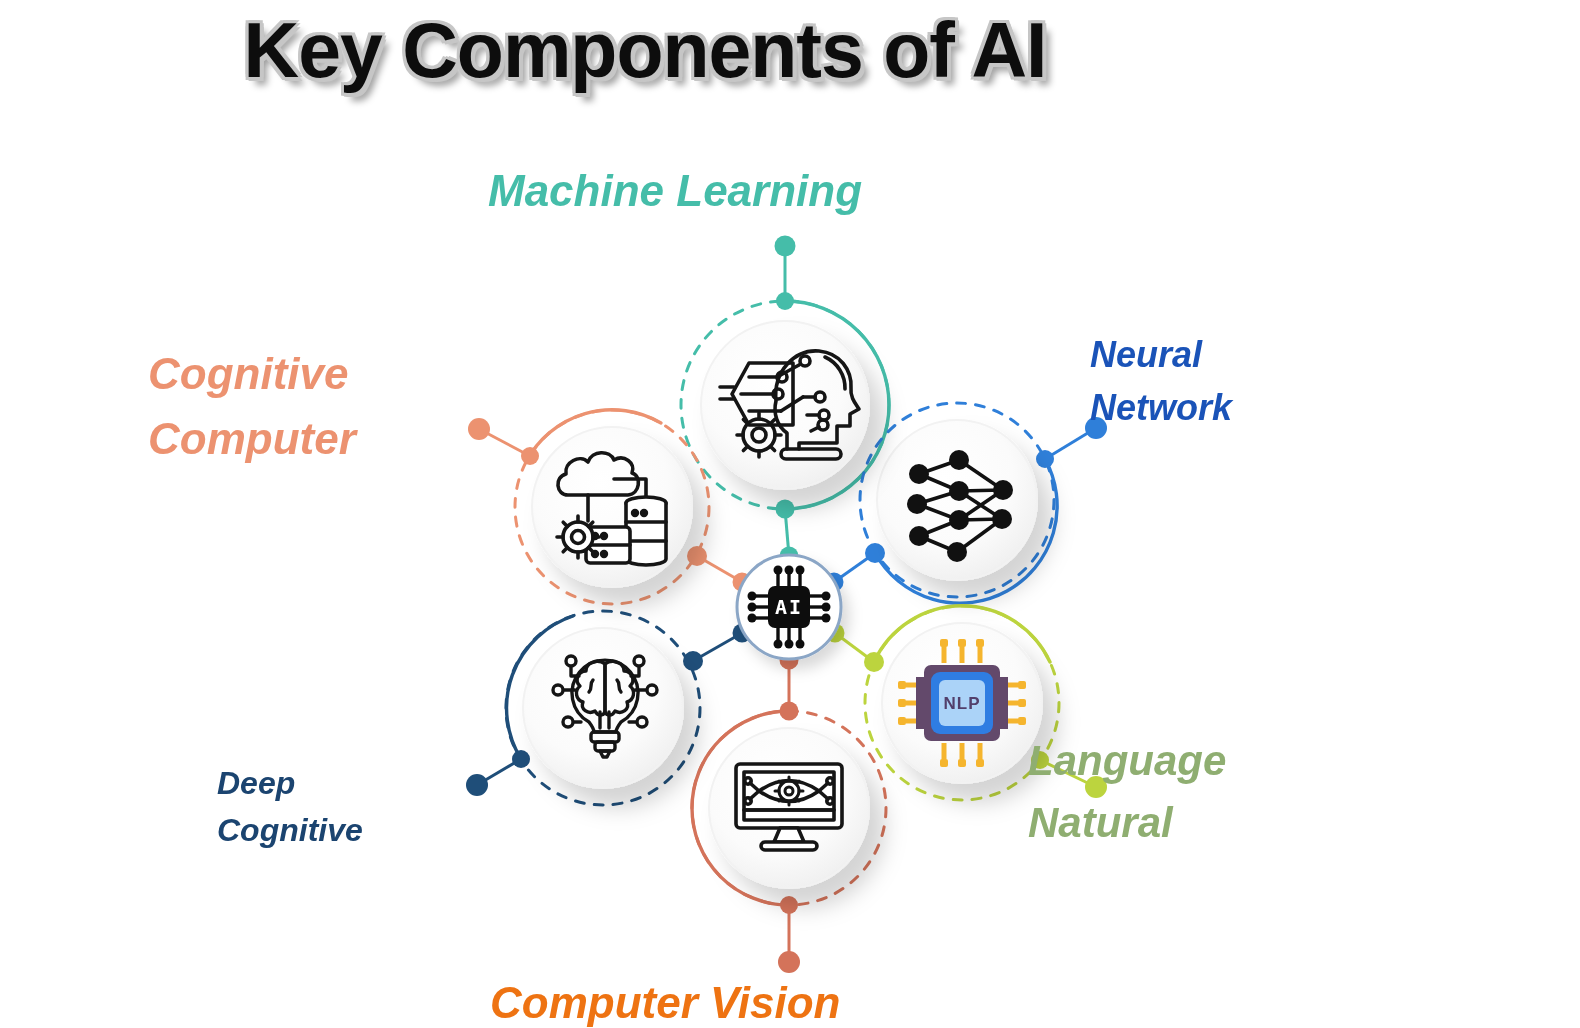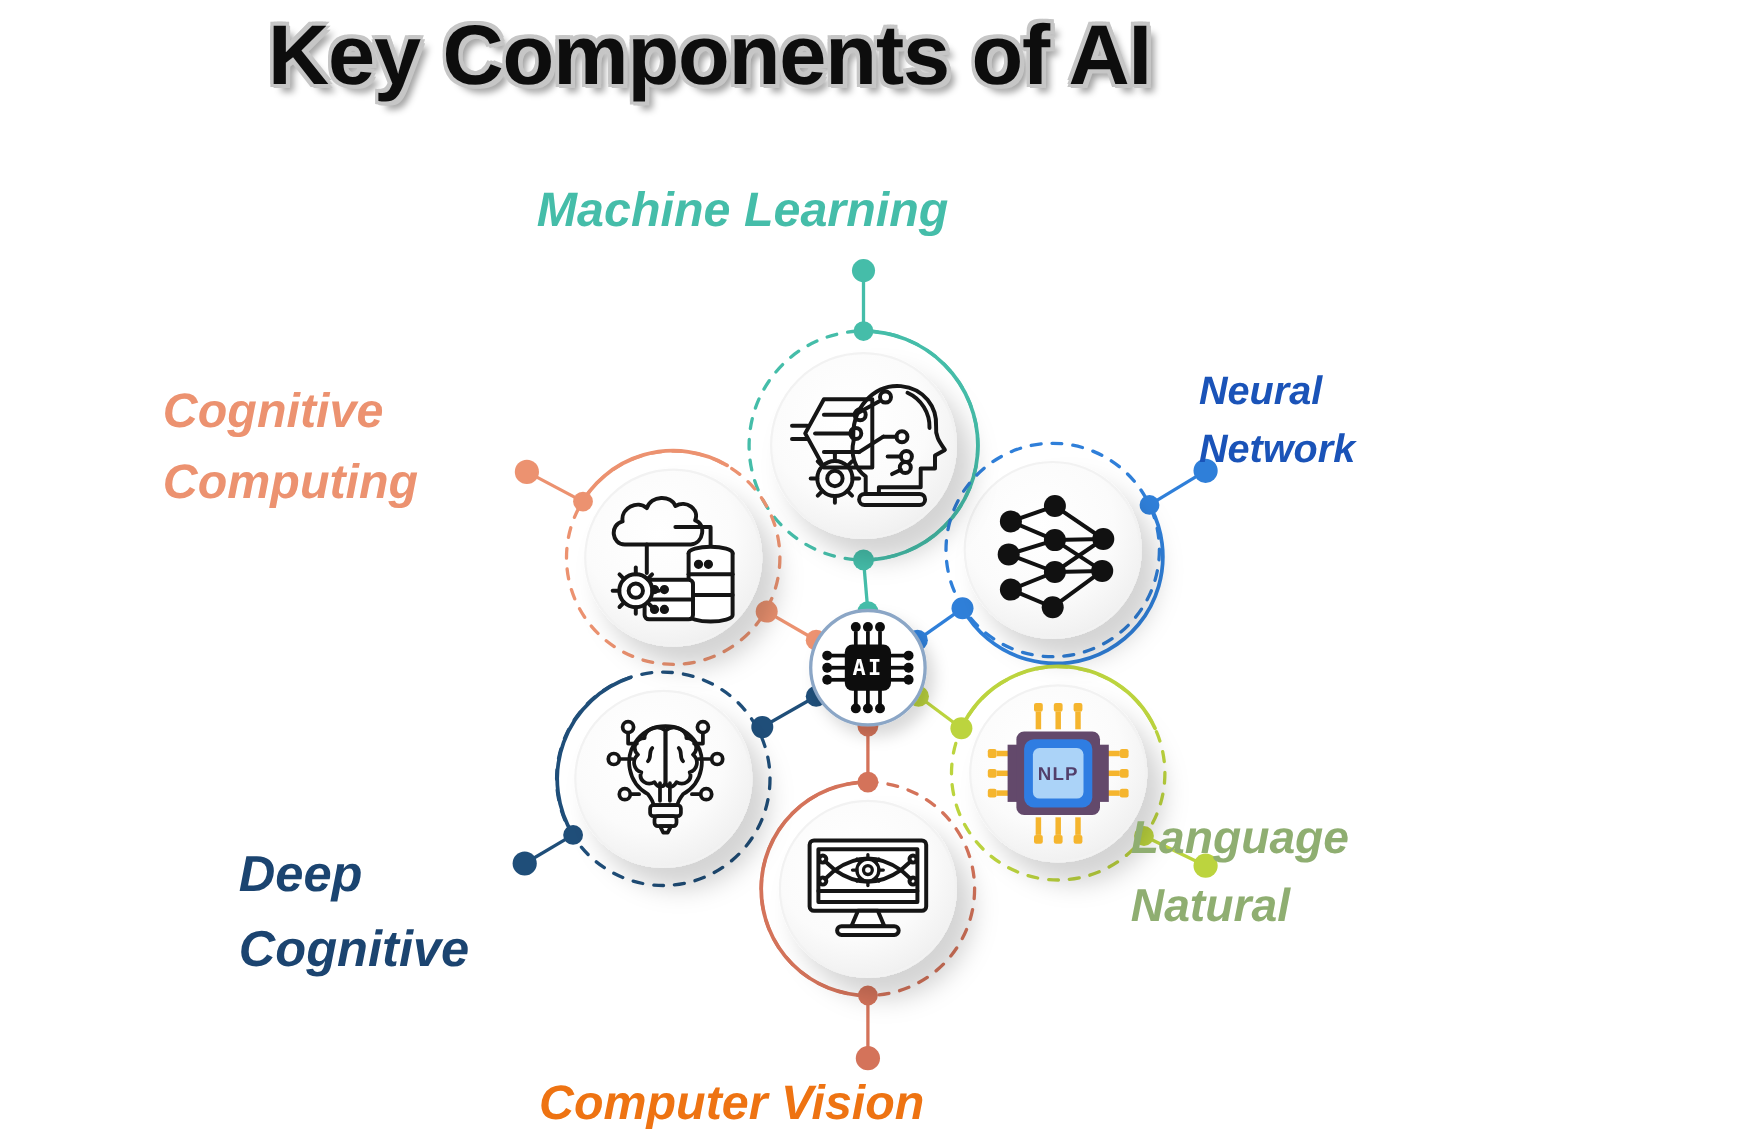--- a/index.html
+++ b/index.html
@@ -14,21 +14,21 @@
     text-shadow:
       -3px -3px 0 #c6c6c6, 3px -3px 0 #c6c6c6, -3px 3px 0 #c6c6c6, 4px 4px 0 #c6c6c6,
       -3px 0 0 #c6c6c6, 4px 0 0 #c6c6c6, 0 -3px 0 #c6c6c6, 0 4px 0 #c6c6c6,
       7px 8px 7px rgba(0,0,0,0.38);
   }
   .node-label{position:absolute;font-weight:bold;line-height:1.48;font-style:italic;}
   .node-label span{display:block;}
   .lbl-ml{left:488px;top:158px;width:600px;font-size:44px;color:#45bda9;}
   .lbl-nn{left:1090px;top:328px;width:320px;font-size:36px;color:#1a53b8;}
   .lbl-cc{left:148px;top:341px;width:340px;font-size:44px;color:#ec9270;}
-  .lbl-dl{left:217px;top:760px;width:260px;font-size:46px;color:#1b4470;}
+  .lbl-dl{left:217px;top:760px;width:260px;font-size:32px;color:#1b4470;}
   .lbl-cv{left:490px;top:970px;width:600px;font-size:44px;color:#ee7312;}
   .lbl-nlp{left:1028px;top:730px;width:440px;font-size:42px;color:#8fae71;}
 </style>
 </head>
 <body>
 
 <div class="canvas">
 
   <div class="title">Key Components of AI</div>
 
@@ -382,21 +382,21 @@
 
   <div class="node-label lbl-ml">
     <span>Machine Learning</span>
   </div>
   <div class="node-label lbl-nn">
     <span>Neural</span>
     <span>Network</span>
   </div>
   <div class="node-label lbl-cc">
     <span>Cognitive</span>
-    <span>Computing</span>
+    <span>Computer</span>
   </div>
   <div class="node-label lbl-dl">
     <span>Deep</span>
     <span>Cognitive</span>
   </div>
   <div class="node-label lbl-cv">
     <span>Computer Vision</span>
   </div>
   <div class="node-label lbl-nlp">
     <span>Language</span>

